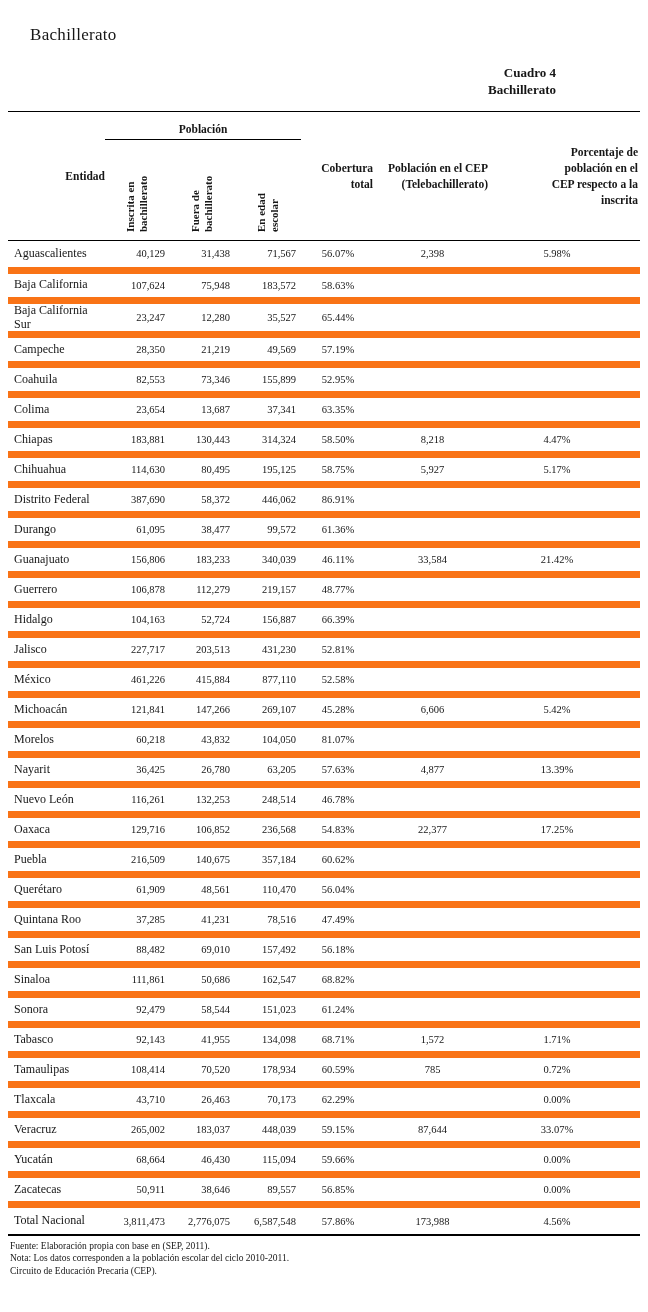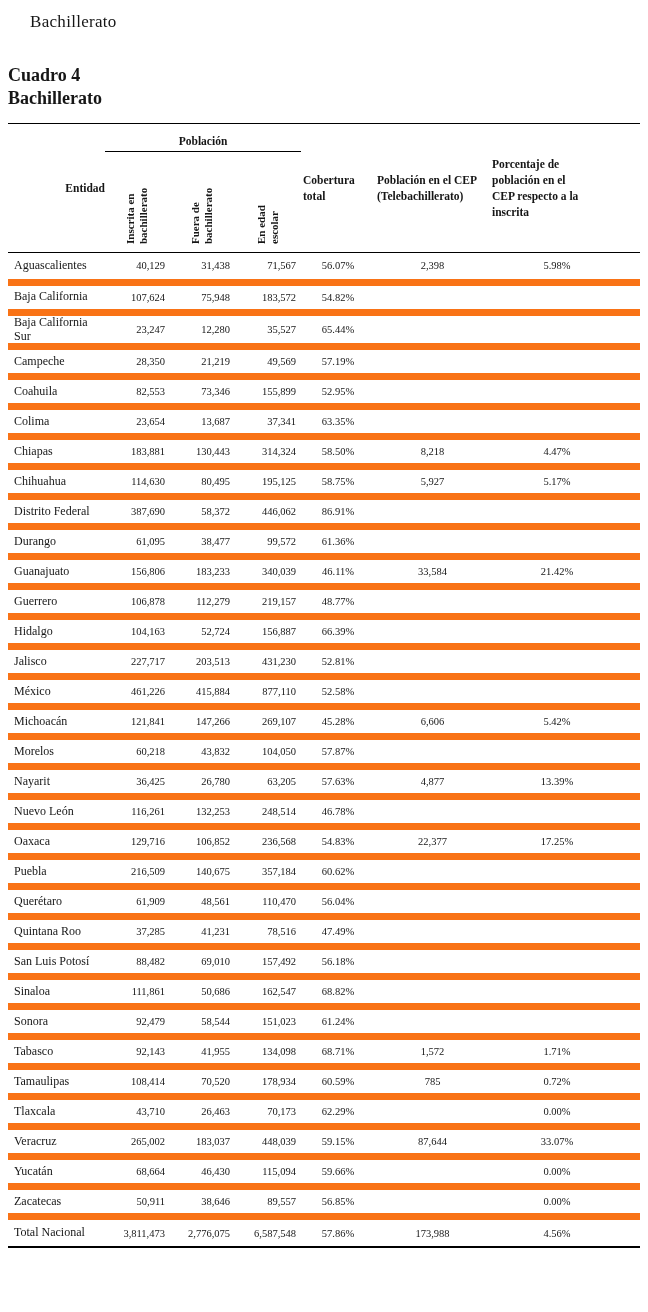--- a/index.html
+++ b/index.html
@@ -1,32 +1,32 @@
 <!DOCTYPE html>
 <html><head>
 <meta charset="utf-8">
 <style>
   * { margin:0; padding:0; box-sizing:border-box; }
   html, body { background:#ffffff; }
   body {
     width:648px; height:1312px; overflow:hidden;
     font-family:"Liberation Serif", serif; color:#161616;
   }
-  .page { width:564px; height:1312px; padding:8px 8px 0 8px; position:relative; }
+  .page { width:564px; height:1312px; padding:21px 8px 0 8px; position:relative; }
   .running-header { margin:4px 0 0 22px; font-size:17px; letter-spacing:0.3px; }
-  .table-title { margin-top:32px; text-align:left; font-weight:bold; font-size:18px; line-height:1.3; }
+  .table-title { margin-top:20px; text-align:right; font-weight:bold; font-size:13px; line-height:1.3; }
   table.data-table {
     width:632px; margin-top:12px; border-collapse:collapse; table-layout:fixed;
     border-top:1px solid #000; border-bottom:2px solid #000;
   }
   thead { border-bottom:1.5px solid #000; }
   th { font-weight:bold; font-size:11.5px; }
   .th-poblacion { height:28px; vertical-align:bottom; text-align:center; padding-bottom:4px; border-bottom:1px solid #000; }
   .th-entidad { text-align:right; vertical-align:middle; }
-  .th-center { text-align:left; vertical-align:middle; white-space:pre-line; line-height:1.4; padding:0 2px;margin-top:16px; }
+  .th-center { text-align:right; vertical-align:middle; white-space:pre-line; line-height:1.4; padding:0 2px;margin-top:16px; }
   .th-rot { height:100px; vertical-align:bottom; text-align:center; padding-bottom:6px; }
   .rot {
     display:inline-block; writing-mode:vertical-rl; transform:rotate(180deg);
     white-space:pre-line; line-height:1.2; height:92px; text-align:left;
     font-weight:bold; font-size:11px;
   }
   tbody tr { height:30px; }
   tbody tr + tr { border-top:7px solid #f97316; }
   td { font-size:10.5px; vertical-align:middle; }
   .cell-entidad { font-size:12px; padding-left:6px; line-height:1.15; }
@@ -94,21 +94,21 @@
           <td class="cell-num">71,567</td>
           <td class="cell-center">56.07%</td>
           <td class="cell-cep">2,398</td>
           <td class="cell-pct">5.98%</td>
         </tr>
         <tr>
           <td class="cell-entidad">Baja California</td>
           <td class="cell-num">107,624</td>
           <td class="cell-num">75,948</td>
           <td class="cell-num">183,572</td>
-          <td class="cell-center">54.82%</td>
+          <td class="cell-center">58.63%</td>
           <td class="cell-cep"></td>
           <td class="cell-pct"></td>
         </tr>
         <tr>
           <td class="cell-entidad">Baja California Sur</td>
           <td class="cell-num">23,247</td>
           <td class="cell-num">12,280</td>
           <td class="cell-num">35,527</td>
           <td class="cell-center">65.44%</td>
           <td class="cell-cep"></td>
@@ -229,21 +229,21 @@
           <td class="cell-num">269,107</td>
           <td class="cell-center">45.28%</td>
           <td class="cell-cep">6,606</td>
           <td class="cell-pct">5.42%</td>
         </tr>
         <tr>
           <td class="cell-entidad">Morelos</td>
           <td class="cell-num">60,218</td>
           <td class="cell-num">43,832</td>
           <td class="cell-num">104,050</td>
-          <td class="cell-center">57.87%</td>
+          <td class="cell-center">81.07%</td>
           <td class="cell-cep"></td>
           <td class="cell-pct"></td>
         </tr>
         <tr>
           <td class="cell-entidad">Nayarit</td>
           <td class="cell-num">36,425</td>
           <td class="cell-num">26,780</td>
           <td class="cell-num">63,205</td>
           <td class="cell-center">57.63%</td>
           <td class="cell-cep">4,877</td>
@@ -380,14 +380,19 @@
           <td class="cell-num">3,811,473</td>
           <td class="cell-num">2,776,075</td>
           <td class="cell-num">6,587,548</td>
           <td class="cell-center">57.86%</td>
           <td class="cell-cep">173,988</td>
           <td class="cell-pct">4.56%</td>
         </tr>
       </tbody>
   </table>
 
+  <div class="footnotes">
+    <div>Fuente: Elaboración propia con base en (SEP, 2011).</div>
+    <div>Nota: Los datos corresponden a la población escolar del ciclo 2010-2011.</div>
+    <div>Circuito de Educación Precaria (CEP).</div>
+  </div>
 
 </div>
 
 </body></html>

